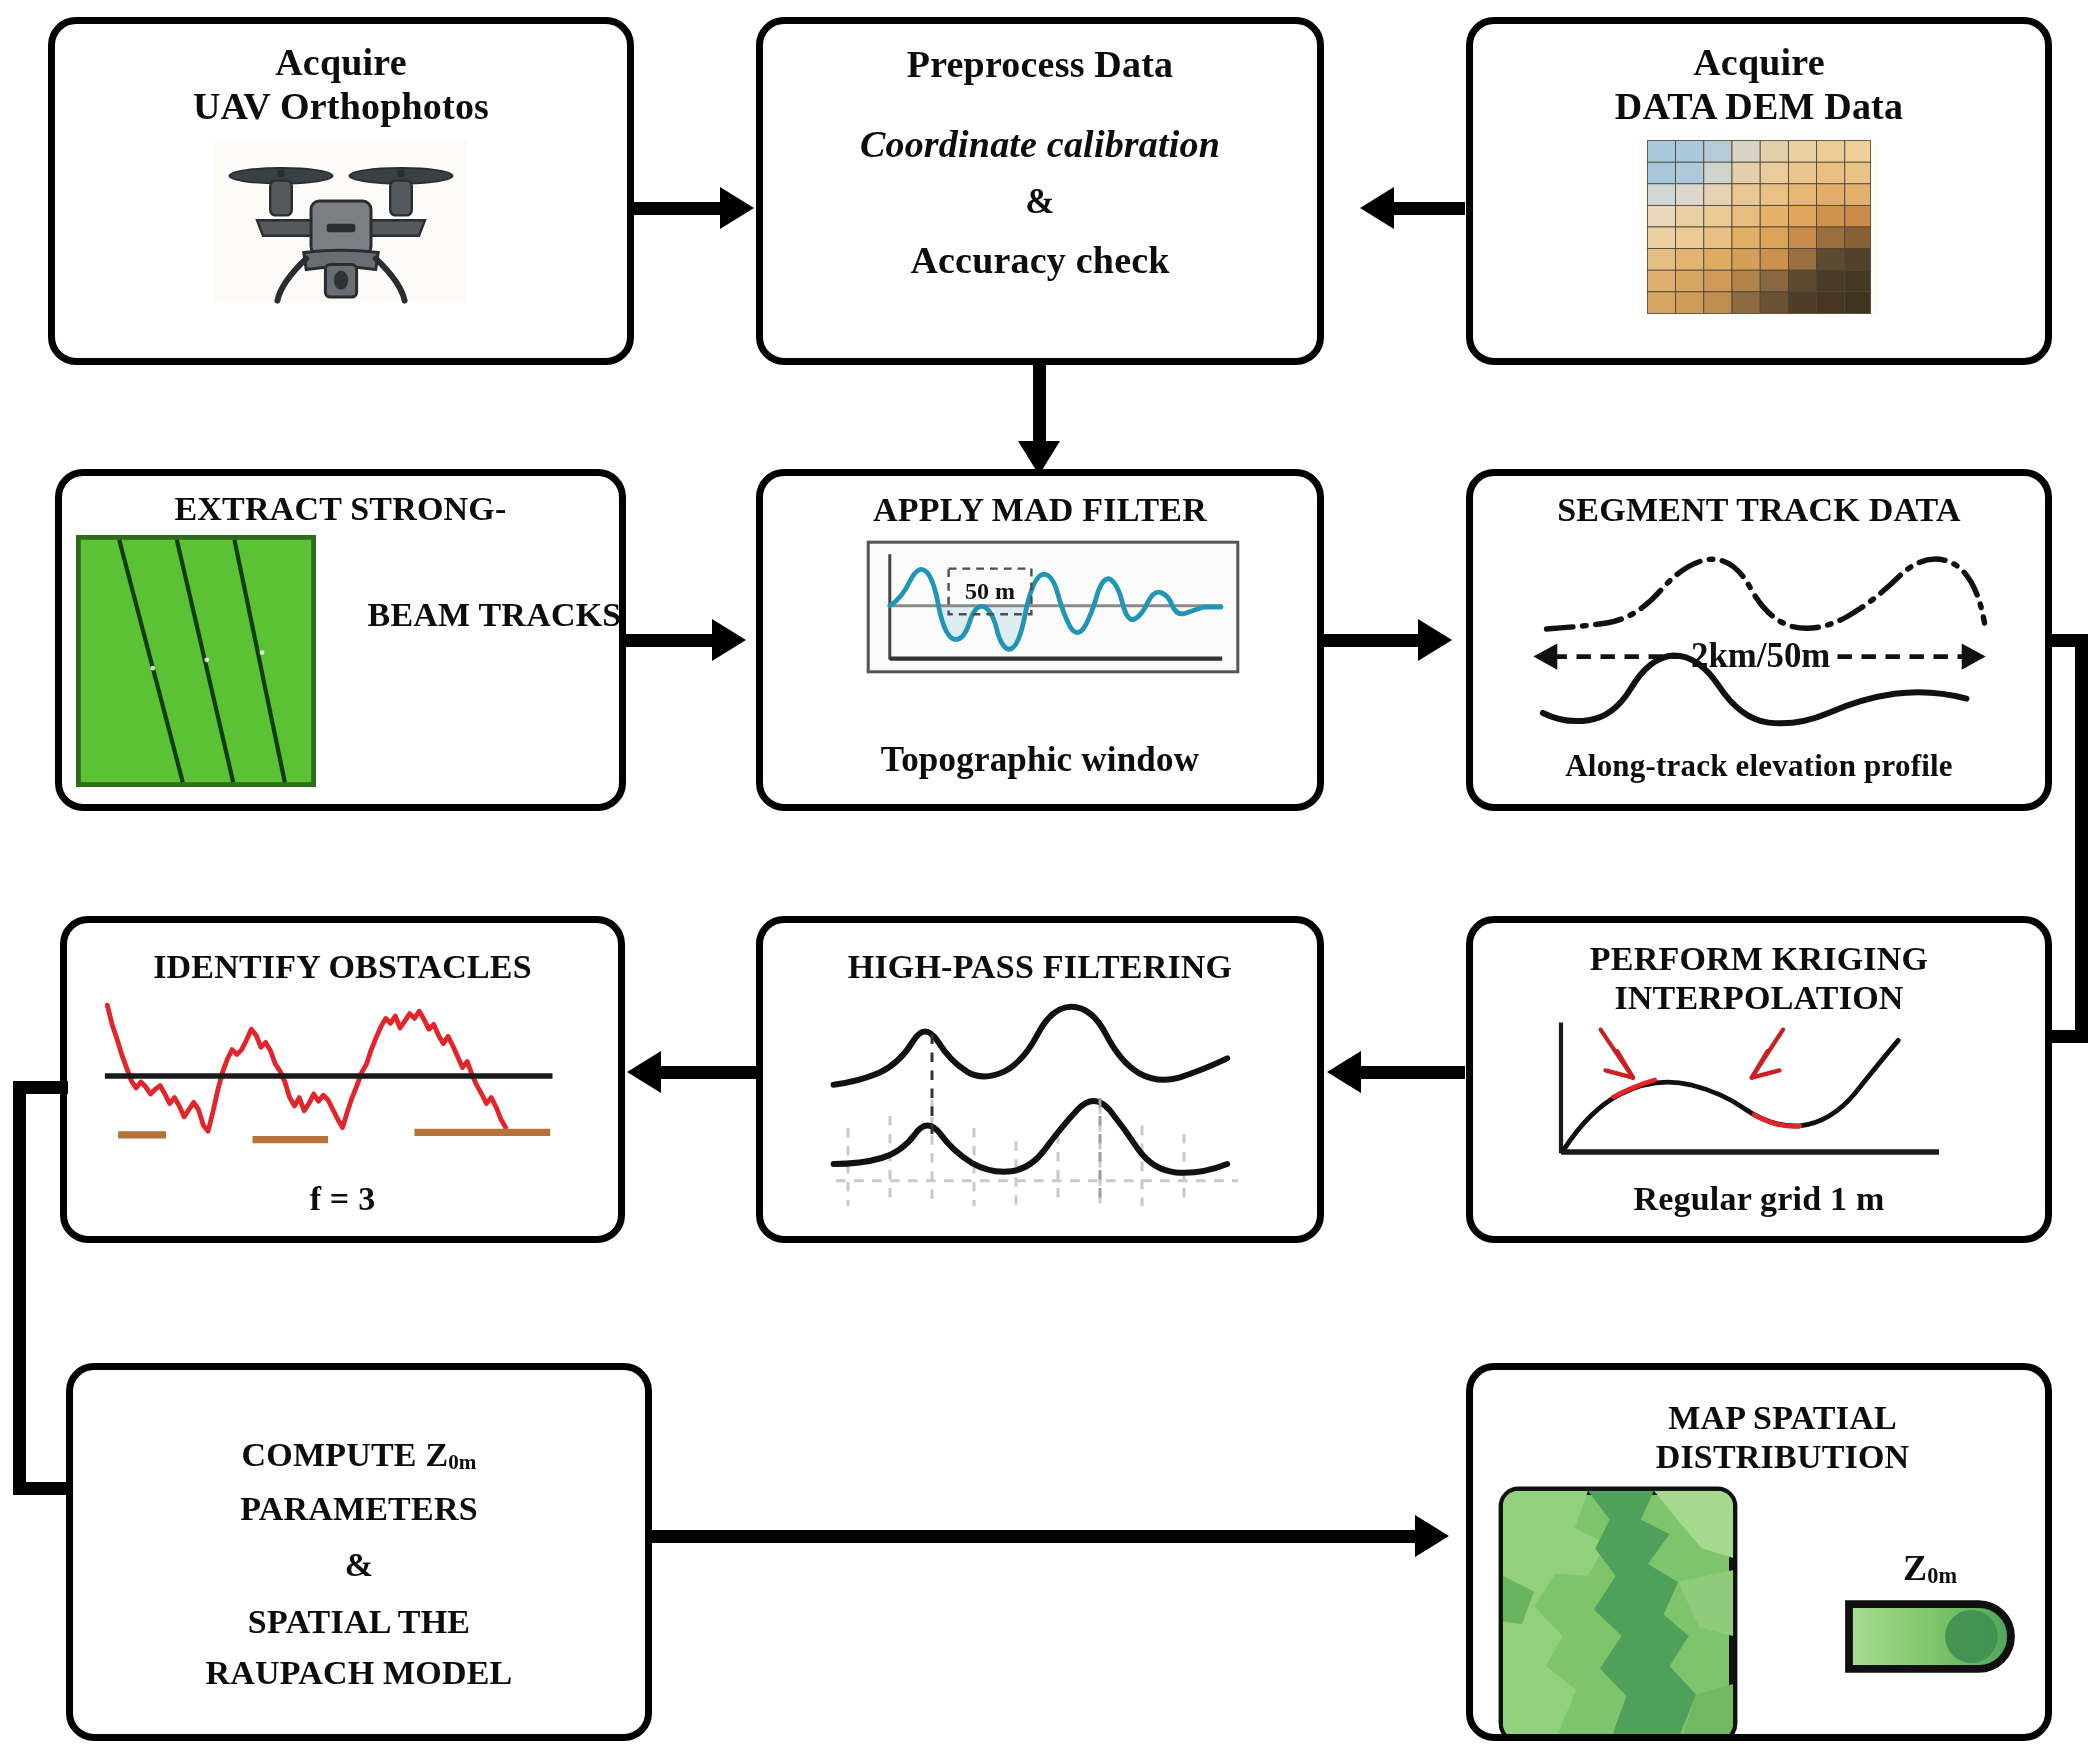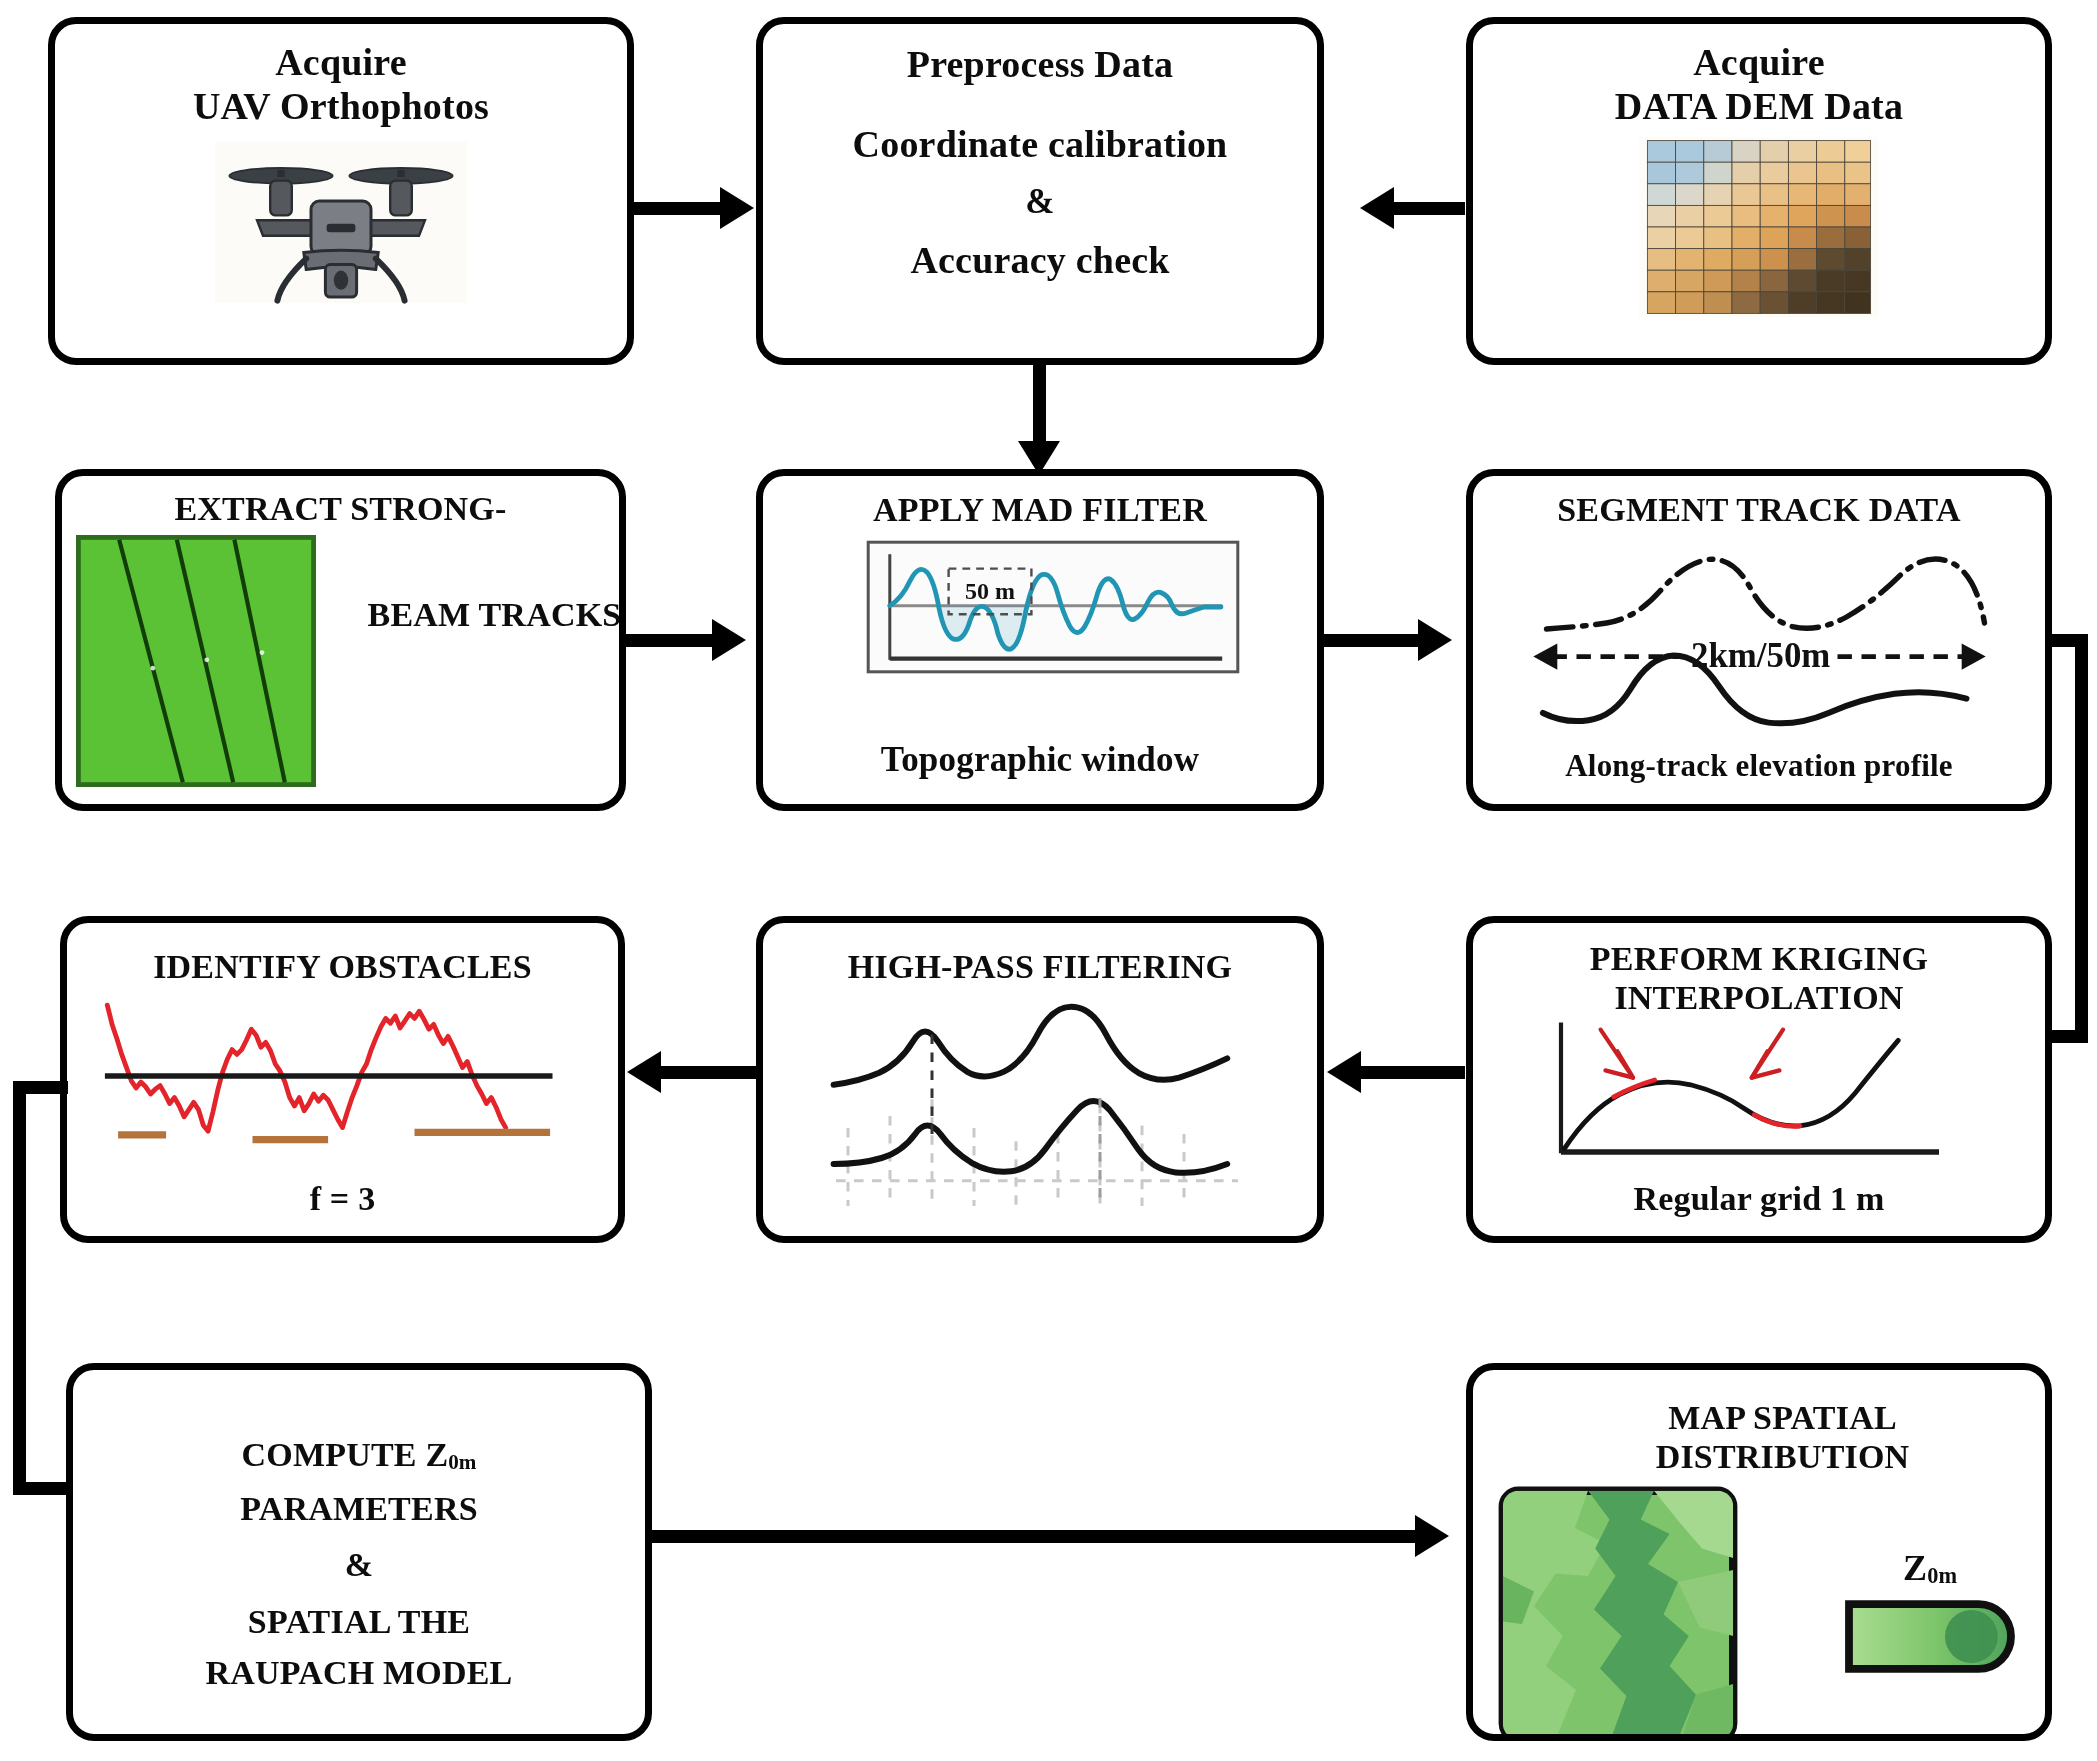--- a/index.html
+++ b/index.html
@@ -73,21 +73,21 @@
         <ellipse cx="210" cy="232" rx="12" ry="16" fill="#2f3338"></ellipse>
 
         <path d="M152 196 Q110 236 104 266" fill="none" stroke="#2a2e32" stroke-width="10" stroke-linecap="round"></path>
         <path d="M268 196 Q310 236 316 266" fill="none" stroke="#2a2e32" stroke-width="10" stroke-linecap="round"></path>
       </svg>
     </div>
   </div>
 
   <div class="box" style="left:756px;top:17px;width:568px;height:348px;justify-content:flex-start;">
     <div class="ttl t64" style="margin-top:18px;">Preprocess Data</div>
-    <div class="ttl t64" style="margin-top:36px;">Coordinate calibration</div>
+    <div class="ttl t64" style="margin-top:36px;font-style:italic;">Coordinate calibration</div>
     <div class="ttl t58" style="margin-top:15.6px;">&amp;</div>
     <div class="ttl t64" style="margin-top:15.6px;">Accuracy check</div>
   </div>
 
   <div class="box" style="left:1466px;top:17px;width:586px;height:348px;">
     <div class="ttl t64" style="margin-top:15.6px;">
       <span>Acquire</span><br>
       <span>DATA DEM Data</span>
     </div>
     <div style="margin-top:9.6px;">

